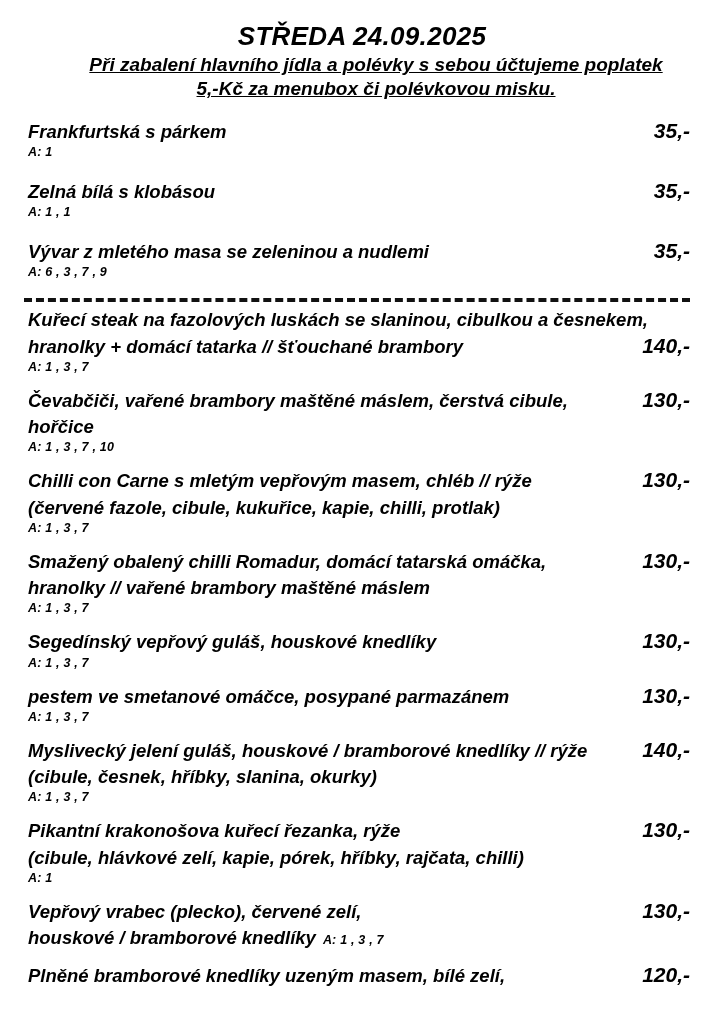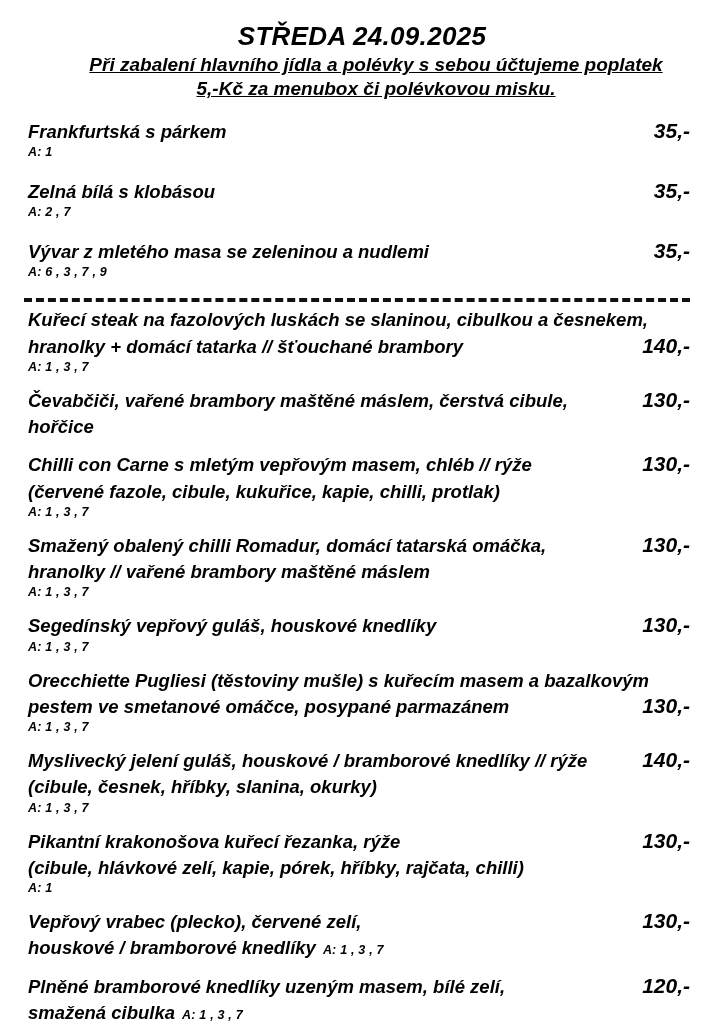--- a/index.html
+++ b/index.html
@@ -133,21 +133,21 @@
           <div class="dish-text">Frankfurtská s párkem</div>
           <div class="price">35,-</div>
         </div>
         <div class="allergens">A: 1</div>
       </div>
       <div class="dish">
         <div class="dish-line">
           <div class="dish-text">Zelná bílá s klobásou</div>
           <div class="price">35,-</div>
         </div>
-        <div class="allergens">A: 2 , 7</div>
+        <div class="allergens">A: 1 , 1</div>
       </div>
       <div class="dish">
         <div class="dish-line">
           <div class="dish-text">Vývar z mletého masa se zeleninou a nudlemi</div>
           <div class="price">35,-</div>
         </div>
         <div class="allergens">A: 6 , 3 , 7 , 9</div>
       </div>
     </div>
 
@@ -167,20 +167,21 @@
       </div>
       <div class="dish">
         <div class="dish-line">
           <div class="dish-text">Čevabčiči, vařené brambory maštěné máslem, čerstvá cibule,</div>
           <div class="price">130,-</div>
         </div>
         <div class="dish-line">
           <div class="dish-text">hořčice</div>
           <div class="price empty">130,-</div>
         </div>
+        <div class="allergens">A: 1 , 3 , 7 , 10</div>
       </div>
       <div class="dish">
         <div class="dish-line">
           <div class="dish-text">Chilli con Carne s mletým vepřovým masem, chléb // rýže</div>
           <div class="price">130,-</div>
         </div>
         <div class="dish-line">
           <div class="dish-text">(červené fazole, cibule, kukuřice, kapie, chilli, protlak)</div>
           <div class="price empty">130,-</div>
         </div>
@@ -198,24 +199,20 @@
         <div class="allergens">A: 1 , 3 , 7</div>
       </div>
       <div class="dish">
         <div class="dish-line">
           <div class="dish-text">Segedínský vepřový guláš, houskové knedlíky</div>
           <div class="price">130,-</div>
         </div>
         <div class="allergens">A: 1 , 3 , 7</div>
       </div>
       <div class="dish">
-        <div class="dish-line">
-          <div class="dish-text">Orecchiette Pugliesi (těstoviny mušle) s kuřecím masem a bazalkovým</div>
-          <div class="price empty">130,-</div>
-        </div>
         <div class="dish-line">
           <div class="dish-text">pestem ve smetanové omáčce, posypané parmazánem</div>
           <div class="price">130,-</div>
         </div>
         <div class="allergens">A: 1 , 3 , 7</div>
       </div>
       <div class="dish">
         <div class="dish-line">
           <div class="dish-text">Myslivecký jelení guláš, houskové / bramborové knedlíky // rýže</div>
           <div class="price">140,-</div>
@@ -245,20 +242,16 @@
         <div class="dish-line">
           <div class="dish-text">houskové / bramborové knedlíky<span class="allergens-inline">A: 1 , 3 , 7</span></div>
           <div class="price empty">130,-</div>
         </div>
       </div>
       <div class="dish">
         <div class="dish-line">
           <div class="dish-text">Plněné bramborové knedlíky uzeným masem, bílé zelí,</div>
           <div class="price">120,-</div>
         </div>
-        <div class="dish-line">
-          <div class="dish-text">smažená cibulka<span class="allergens-inline">A: 1 , 3 , 7</span></div>
-          <div class="price empty">120,-</div>
-        </div>
       </div>
     </div>
 
 </div>
 
 </body></html>

